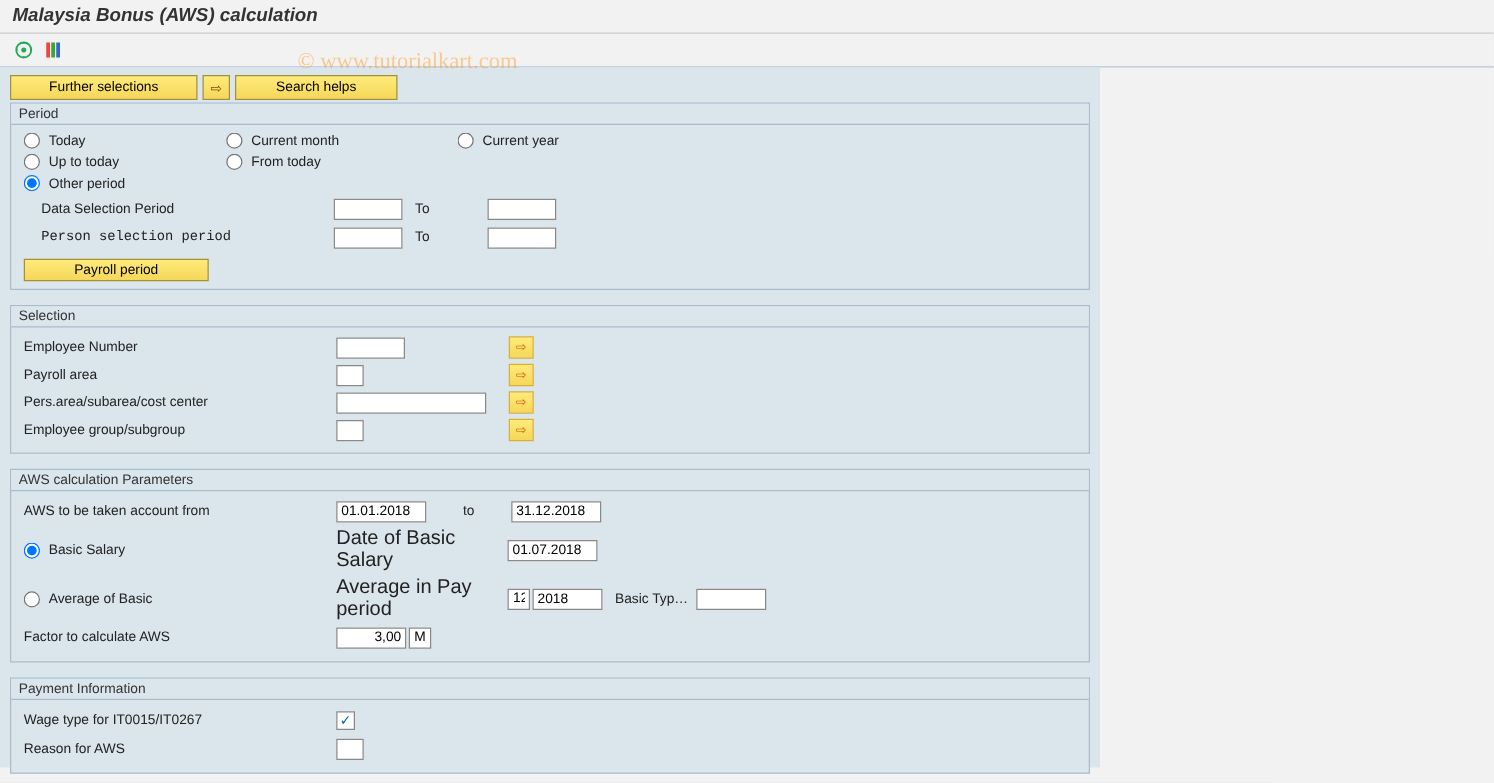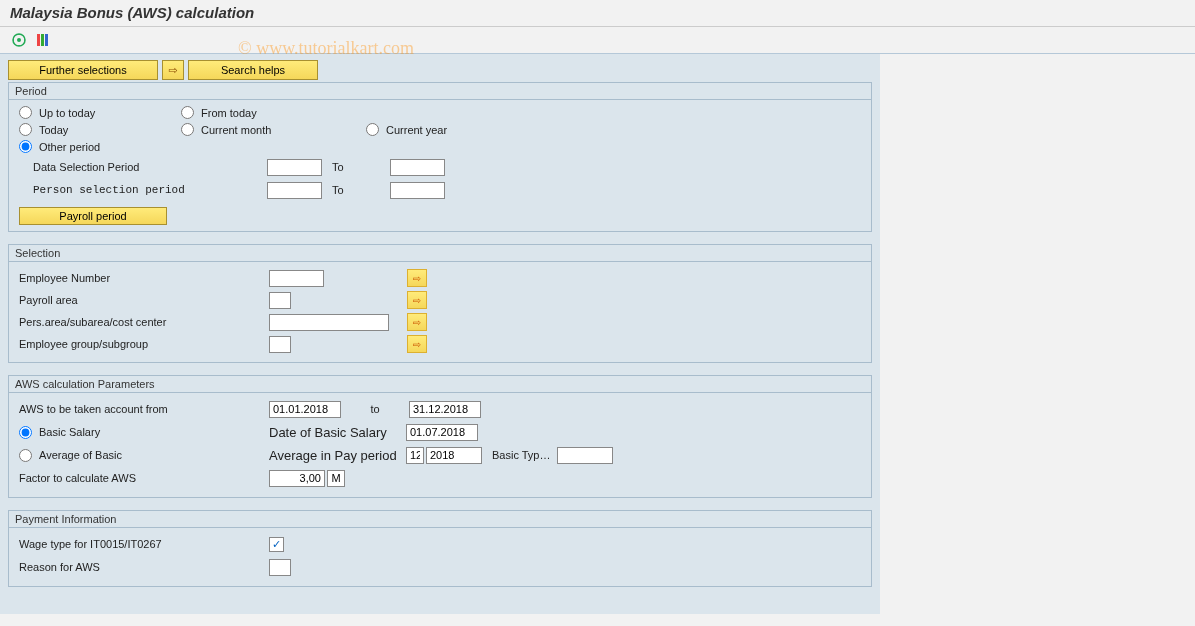--- a/index.html
+++ b/index.html
@@ -34,21 +34,21 @@
   .inp-18 { width: 18px; }
   .lbl-to { width: 68px; text-align: left; padding-left: 10px; font-size: 11px; }
   .payroll-btn { background: linear-gradient(#ffeb7a, #f5d75a); border: 1px solid #a89030; font-size: 11px; padding: 2px 8px; cursor: pointer; width: 148px; text-align: center; margin-top: 4px; }
   .sel-row { display: flex; align-items: center; margin-bottom: 2px; min-height: 20px; }
   .sel-label { width: 250px; font-size: 11px; }
   .sel-inp-area { width: 134px; }
   .sel-arrow-area { padding-left: 4px; }
   .mini-arrow { background: linear-gradient(#ffeb7a, #f5d75a); border: 1px solid #ddb030; width: 20px; height: 18px; display: inline-flex; align-items: center; justify-content: center; cursor: pointer; font-size: 10px; color: #cc5500; }
   .checkbox { width: 15px; height: 15px; border: 1px solid #888; background: #fff; display: inline-flex; align-items: center; justify-content: center; font-size: 11px; color: #0060c0; }
   .awc-col1 { width: 250px; }
-  .awc-col2 { width: 137px; font-size: 13px; }
+  .awc-col2 { width: 137px; font-size: 16px; }
 </style>
 </head>
 <body>
 
 <div class="title-bar">
   <span class="title">Malaysia Bonus (AWS) calculation</span>
 </div>
 <div class="toolbar">
   <span class="tb-icon">
     <svg width="16" height="16" viewBox="0 0 16 16">
@@ -74,39 +74,39 @@
     <span class="arrow-btn">⇨</span>
     <button class="yellow-btn" style="min-width:130px">Search helps</button>
   </div>
 
   <div class="group">
     <div class="group-title">Period</div>
     <div class="group-body">
       <div class="radio-row">
         <label class="radio-cell rc1">
             <input type="radio" name="per" style="">
-            <span>Up to today</span>
+            <span>Today</span>
           </label>
         <label class="radio-cell rc2">
             <input type="radio" name="per" style="">
-            <span>From today</span>
+            <span>Current month</span>
+          </label>
+        <label class="radio-cell rc3">
+            <input type="radio" name="per" style="">
+            <span>Current year</span>
           </label>
       </div>
       <div class="radio-row">
         <label class="radio-cell rc1">
             <input type="radio" name="per" style="">
-            <span>Today</span>
+            <span>Up to today</span>
           </label>
         <label class="radio-cell rc2">
             <input type="radio" name="per" style="">
-            <span>Current month</span>
-          </label>
-        <label class="radio-cell rc3">
-            <input type="radio" name="per" style="">
-            <span>Current year</span>
+            <span>From today</span>
           </label>
       </div>
       <div class="radio-row">
         <label class="radio-cell rc1">
             <input type="radio" name="per" checked="" style="">
             <span>Other period</span>
           </label>
       </div>
       <div class="field-row">
         <span class="field-label w-label" style="padding-left:14px; width:248px;">Data Selection Period</span>

